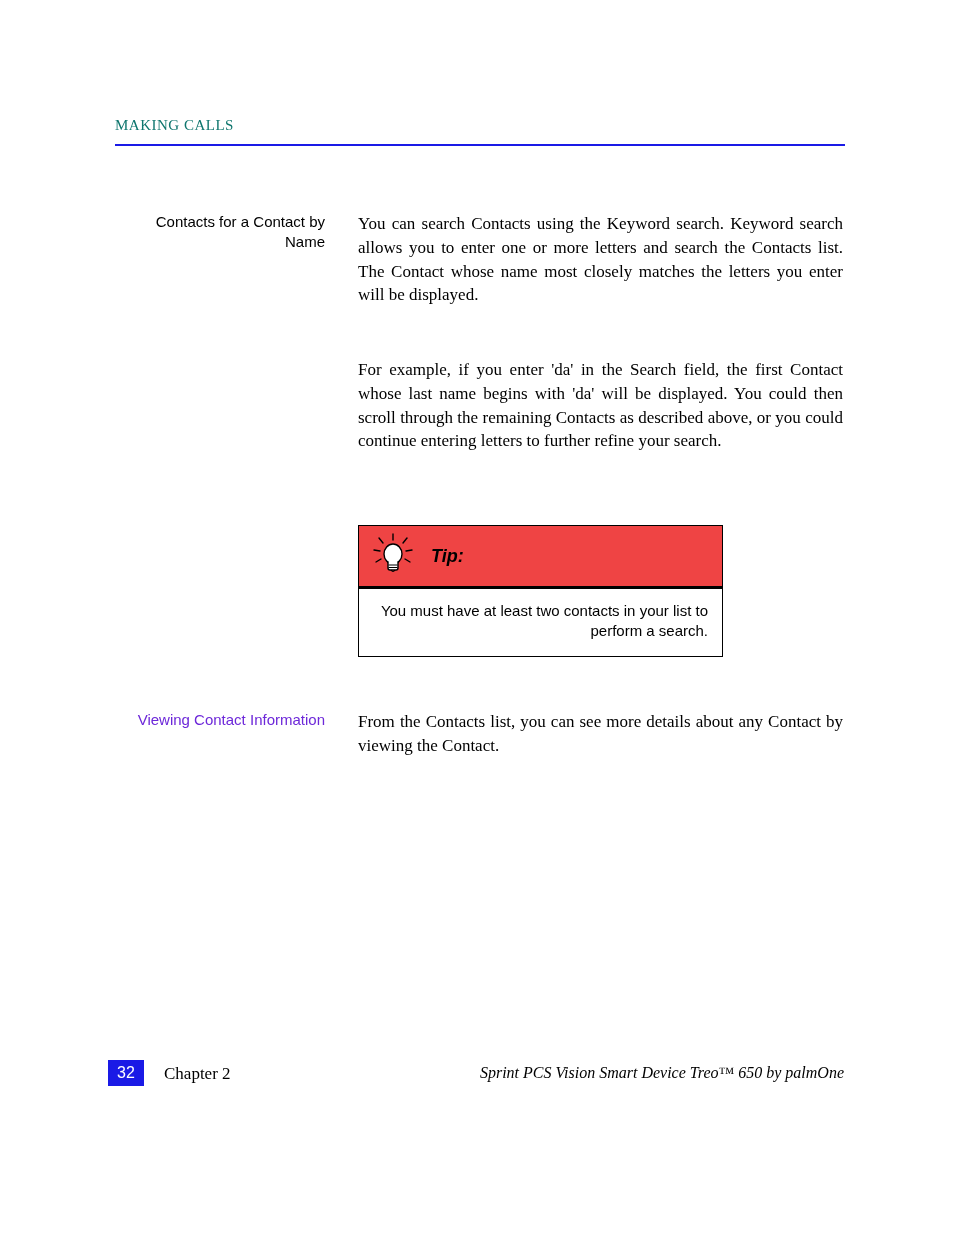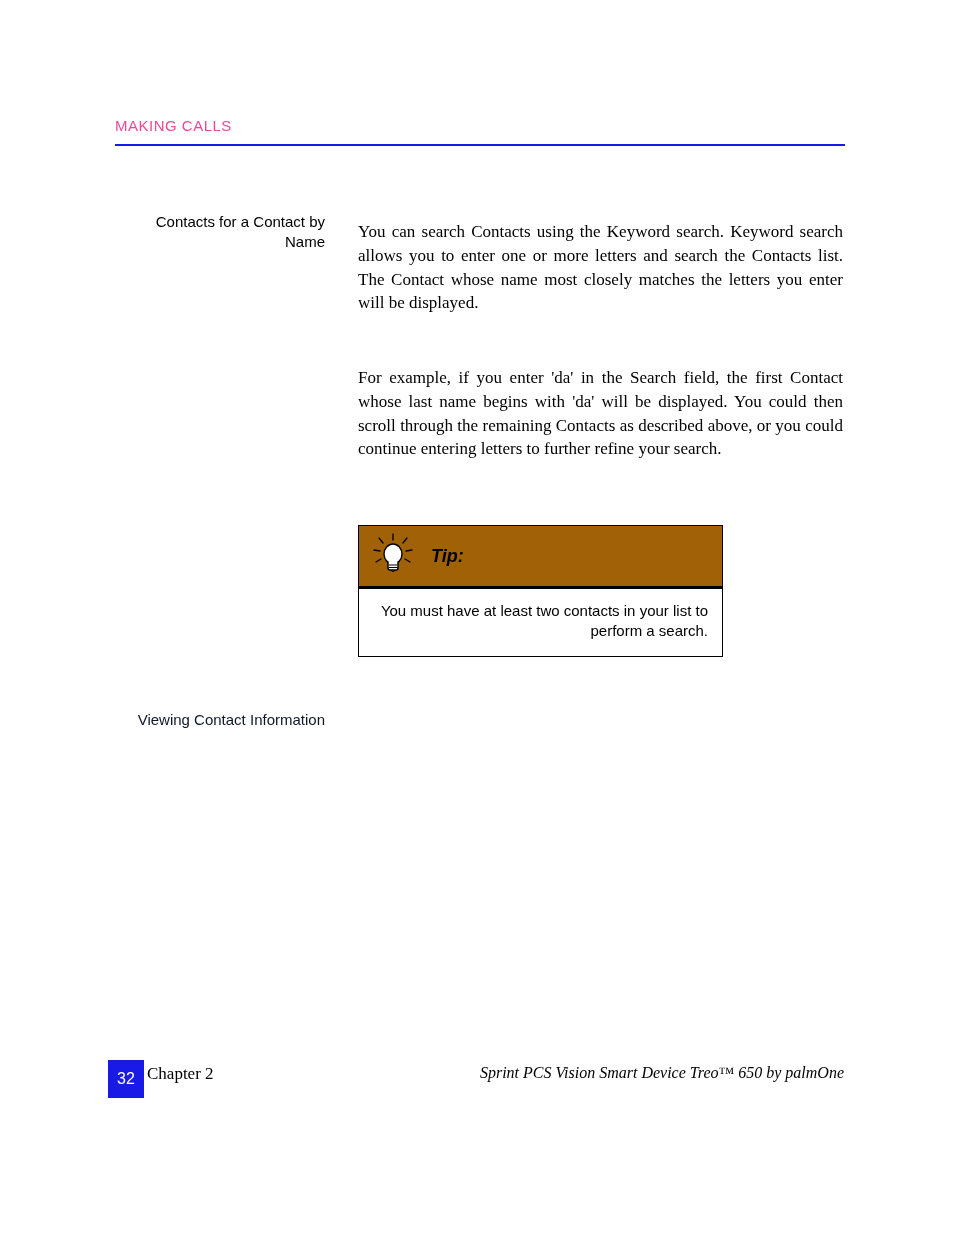--- a/index.html
+++ b/index.html
@@ -20,23 +20,23 @@
     position: absolute;
     top: 144px;
     left: 115px;
     width: 730px;
     border-top: 2px solid #1a1ae6;
   }
   .header-text {
     position: absolute;
     top: 117px;
     left: 115px;
-    font-family: Liberation Sans, sans-serif;
+    font-family: Liberation Serif, serif;
     font-size: 15px;
-    color: #ec4899;
+    color: #0f766e;
     letter-spacing: 0.5px;
     text-align: right;
   }
   .sidebar-text-1 {
     position: absolute;
     top: 212px;
     left: 115px;
     width: 210px;
     font-family: Arial, Helvetica, sans-serif;
     font-size: 15px;
@@ -44,50 +44,49 @@
     text-align: right;
     line-height: 1.35;
   }
   .sidebar-text-2 {
     position: absolute;
     top: 710px;
     left: 115px;
     width: 210px;
     font-family: Arial, Helvetica, sans-serif;
     font-size: 15px;
-    color: #0f172a;
+    color: #6d28d9;
     text-align: right;
     line-height: 1.35;
   }
   .body-para {
     position: absolute;
     left: 358px;
     width: 485px;
     font-family: "Times New Roman", Times, serif;
     font-size: 17px;
     color: #000;
     line-height: 1.4;
     text-align: justify;
-    margin-top: 8px;
   }
   .p1 { top: 212px; }
   .p2 { top: 358px; }
   .p3 { top: 710px; }
   .p4 { top: 810px; }
 
   .tip-box {
     position: absolute;
     left: 358px;
     top: 525px;
     width: 365px;
     border: 1px solid #000;
     box-sizing: border-box;
   }
   .tip-head {
-    background: #a16207;
+    background: #ef4444;
     border-bottom: 3px solid #000;
     display: flex;
     align-items: center;
     gap: 14px;
     padding: 6px 8px 6px 10px;
     box-sizing: border-box;
   }
   .tip-head .tip-title {
     font-family: Arial, Helvetica, sans-serif;
     font-size: 18px;
@@ -111,33 +110,33 @@
   .arrow-icon {
     display: inline-block;
     vertical-align: -2px;
     margin: 0 2px;
   }
   .page-number-box {
     position: absolute;
     left: 108px;
     top: 1060px;
     width: 36px;
-    height: 38px;
+    height: 26px;
     background: #1a1ae6;
     color: #fff;
     font-family: Arial, Helvetica, sans-serif;
     font-size: 16px;
     display: flex;
     align-items: center;
     justify-content: center;
     font-weight: 500;
   }
   .footer-left {
     position: absolute;
-    left: 147px;
+    left: 164px;
     top: 1064px;
     font-family: "Times New Roman", Times, serif;
     font-size: 17px;
     color: #000;
   }
   .footer-right {
     position: absolute;
     right: 110px;
     top: 1064px;
     font-family: "Times New Roman", Times, serif;
@@ -180,19 +179,20 @@
           <path d="M22 38 Q24 41 26 38" fill="none" stroke="#000" stroke-width="1.2"></path>
         </svg>
       </span>
       <span class="tip-title">Tip:</span>
     </div>
     <div class="tip-body">You must have at least two contacts in your list to perform a search.</div>
   </div>
 
   <div class="sidebar-text-2">Viewing Contact Information</div>
 
+  <div class="body-para p3">From the Contacts list, you can see more details about any Contact by viewing the Contact.</div>
 
 
   <div class="page-number-box">32</div>
   <div class="footer-left">Chapter 2</div>
   <div class="footer-right">Sprint PCS Vision Smart Device Treo™ 650 by palmOne</div>
 
 </div>
 
 </body></html>

